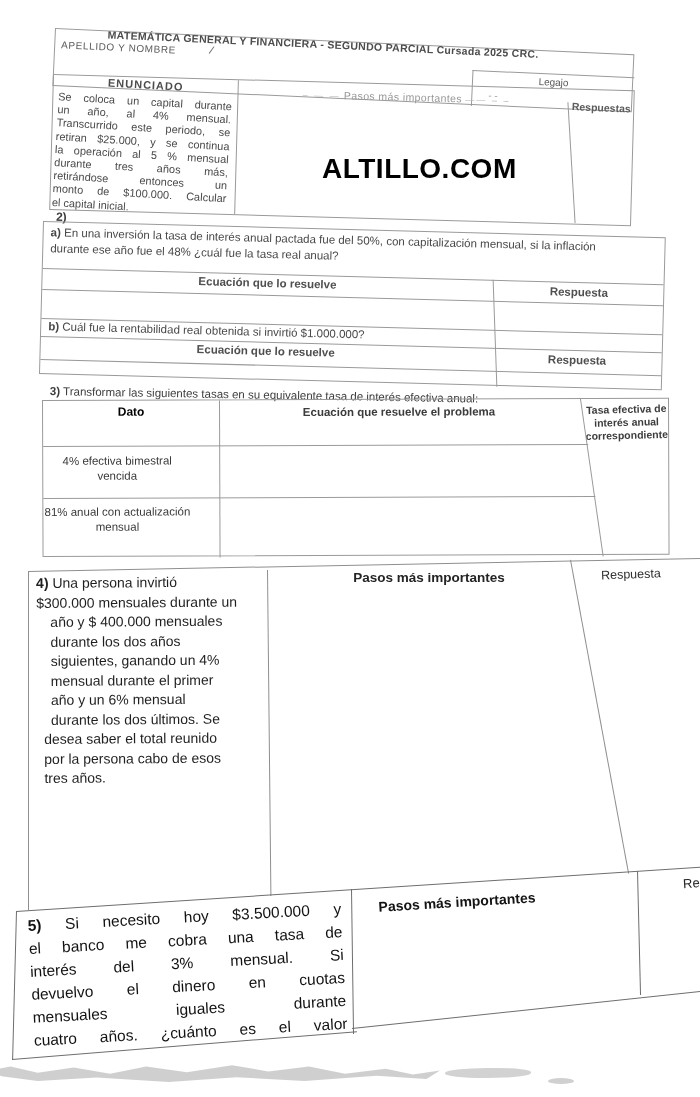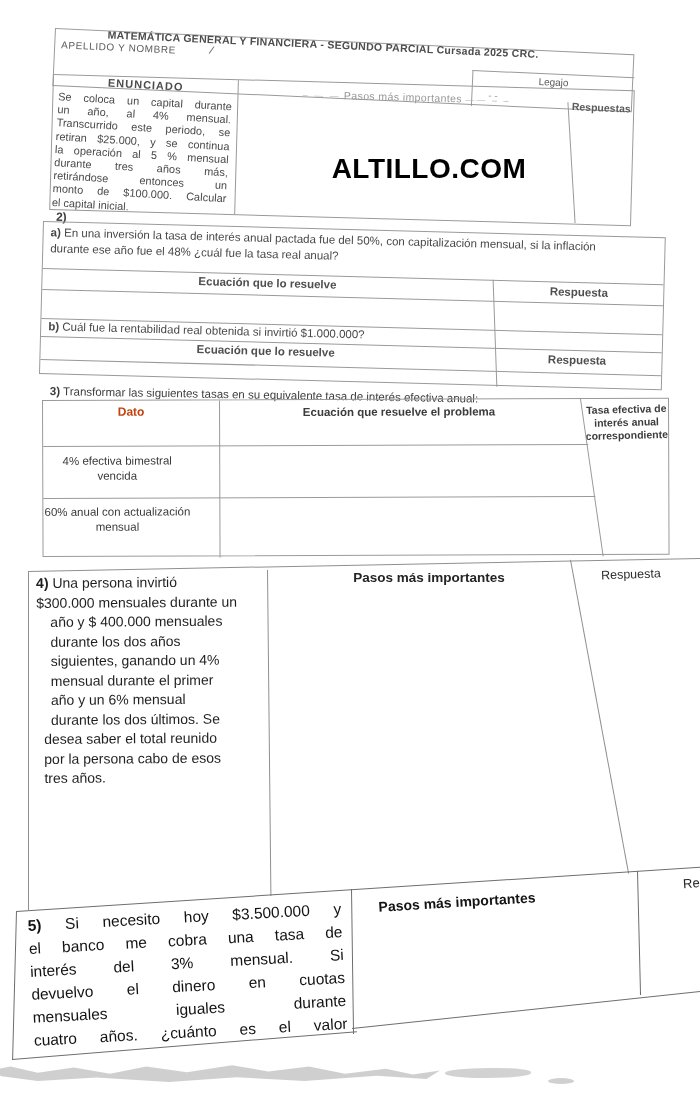--- a/index.html
+++ b/index.html
@@ -33,38 +33,38 @@
   .jline{text-align:justify;text-align-last:justify;white-space:nowrap;}
   .jline.last{text-align-last:left;}
   .ex1-pasos{position:absolute;left:190px;top:6px;width:326px;text-align:center;font-size:10.5px;
              color:#979797;letter-spacing:.4px;}
   .ex1-pasos .dash{color:#b3b3b3;font-size:9px;letter-spacing:2px;}
   .ex1-rdiv{position:absolute;left:514px;top:13px;height:121px;width:1px;background:#9a9a9a;
             transform:rotate(-5deg);transform-origin:top left;}
   .ex1-resp{position:absolute;left:515px;top:11px;width:66px;text-align:center;font-weight:bold;
             font-size:10.5px;color:#5d5d5d;transform:rotate(.8deg);}
 
-  .watermark{left:322px;top:153px;width:214px;text-align:center;font-size:28px;font-weight:800;
+  .watermark{left:322px;top:153px;width:214px;font-size:28px;font-weight:800;
              color:#000;letter-spacing:.5px;}
 
   .lbl2{left:56px;top:210px;font-weight:bold;font-size:12px;color:#3c3c3c;transform:rotate(1.8deg);}
 
   
   .ex2{left:43px;top:221px;width:623px;height:153px;transform:rotate(1.5deg);transform-origin:top left;}
   .ex2 .row-border{position:absolute;left:0;width:100%;height:1px;background:#9a9a9a;}
   .ex2-atext{position:absolute;left:7px;top:3px;width:608px;font-size:11.5px;line-height:15.5px;color:#474747;}
   .ex2-vdiv{position:absolute;left:450px;top:46px;height:107px;width:1px;background:#9a9a9a;
             transform:rotate(-3.5deg);transform-origin:top left;}
   .eq-hdr{position:absolute;font-weight:bold;font-size:11.5px;color:#4f4f4f;text-align:center;}
   .ex2-btext{position:absolute;left:7px;top:98px;width:560px;font-size:11.5px;color:#474747;}
 
   
   .ex3-intro{left:50px;top:385px;font-size:11.5px;color:#3c3c3c;transform:rotate(1deg);transform-origin:top left;}
   .ex3{left:42px;top:400px;width:627px;height:157px;transform:rotate(-.2deg);transform-origin:top left;}
-  .ex3-hdato{position:absolute;left:0;top:4px;width:176px;text-align:center;font-weight:bold;font-size:12px;color:#c2410c;}
+  .ex3-hdato{position:absolute;left:0;top:4px;width:176px;text-align:center;font-weight:bold;font-size:12px;color:#000000;}
   .ex3-hecu{position:absolute;left:176px;top:6px;width:360px;text-align:center;font-weight:bold;font-size:11.5px;color:#3c3c3c;}
   .ex3-htasa{position:absolute;left:540px;top:4px;width:87px;text-align:center;font-weight:bold;
              font-size:10.5px;line-height:13px;color:#3c3c3c;transform:rotate(-1.2deg);}
   .ex3-v1{position:absolute;left:176px;top:0;height:157px;width:1px;background:#9a9a9a;}
   .ex3-v2{position:absolute;left:537px;top:0;height:159px;width:1px;background:#9a9a9a;
           transform:rotate(-8deg);transform-origin:top left;}
   .ex3-r1{position:absolute;left:0;top:45px;width:545px;height:1px;background:#9a9a9a;}
   .ex3-r2{position:absolute;left:0;top:97px;width:552px;height:1px;background:#9a9a9a;}
   .ex3-cell{position:absolute;left:0;width:148px;text-align:center;font-size:11.5px;line-height:15px;color:#3a3a3a;}
 
@@ -162,21 +162,21 @@
   </div>
   <div class="box ex3">
     <div class="ex3-hdato">Dato</div>
     <div class="ex3-hecu">Ecuación que resuelve el problema</div>
     <div class="ex3-htasa">Tasa efectiva de interés anual correspondiente</div>
     <div class="ex3-v1"></div>
     <div class="ex3-v2"></div>
     <div class="ex3-r1"></div>
     <div class="ex3-r2"></div>
     <div class="ex3-cell" style="top:53px">4% efectiva bimestral vencida</div>
-    <div class="ex3-cell" style="top:104px">60% anual con actualización mensual</div>
+    <div class="ex3-cell" style="top:104px">81% anual con actualización mensual</div>
   </div>
 
   <div class="hline" style="left:28px;top:571px;width:673px;transform:rotate(-1.1deg);"></div>
   <div class="vline" style="left:28px;top:571px;height:339px;"></div>
   <div class="vline" style="left:267px;top:570px;height:326px;transform:rotate(-.6deg);"></div>
   <div class="vline" style="left:570px;top:560px;height:319px;transform:rotate(-10.5deg);"></div>
 
   <div class="abs ex4-pasos">Pasos más importantes</div>
   <div class="abs ex4-resp">Respuesta</div>
   <div class="abs ex4-stmt">

